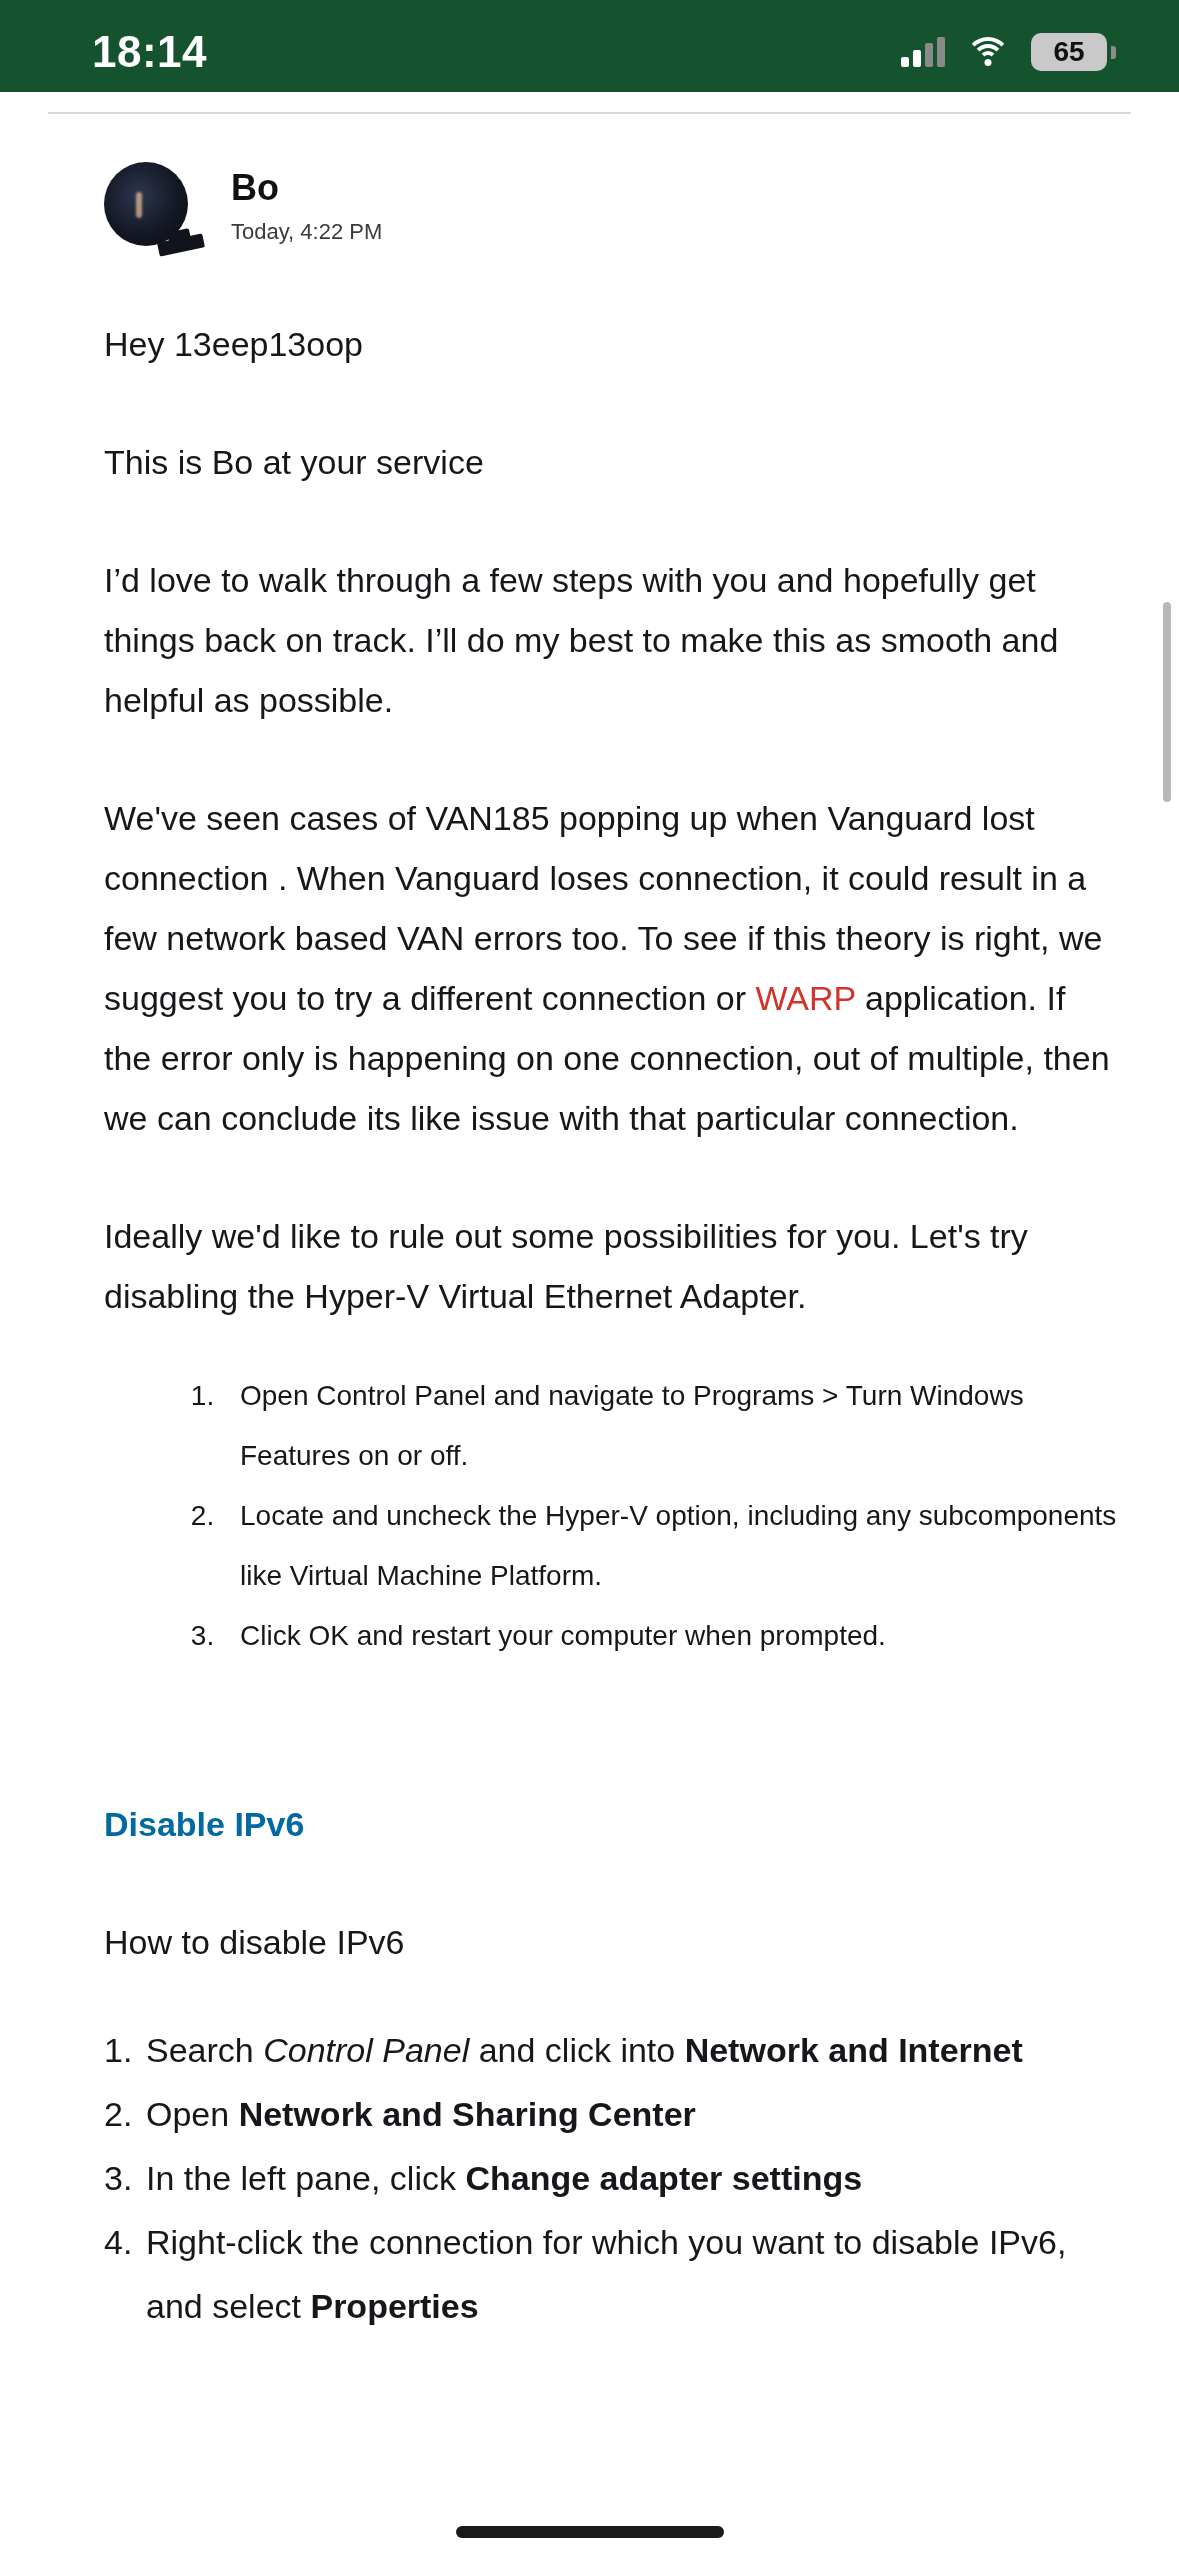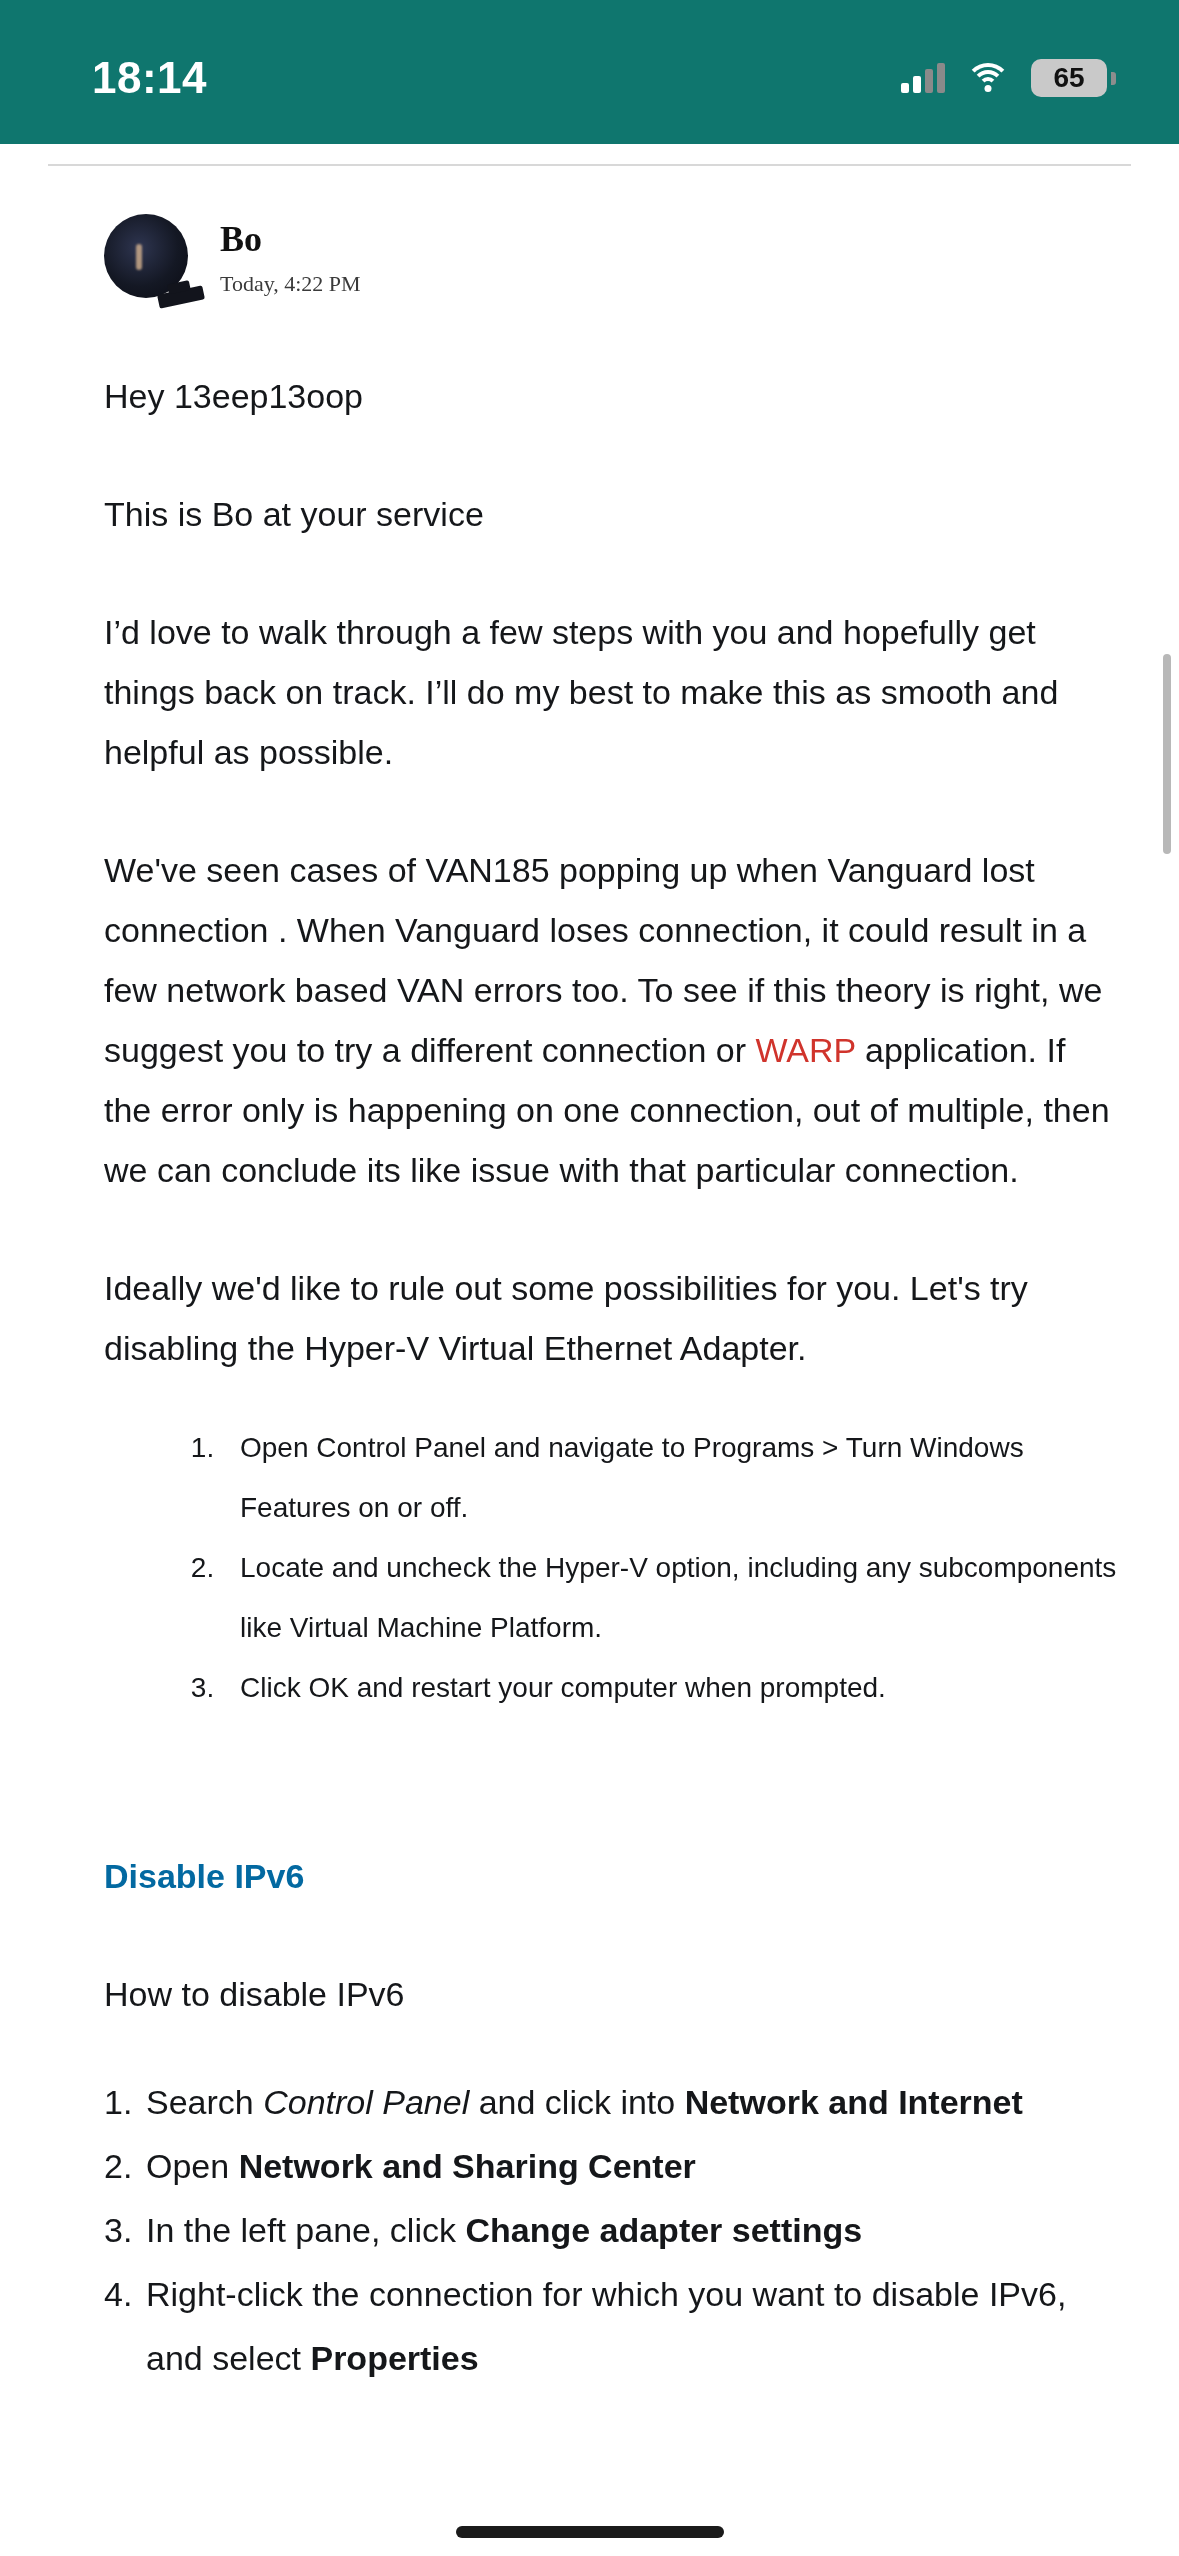--- a/index.html
+++ b/index.html
@@ -11,22 +11,22 @@
     width: 1179px;
     height: 2556px;
     overflow: hidden;
     font-family: "Liberation Sans", sans-serif;
     color: #1a1a1a;
     position: relative;
   }
 
   
   .status-bar {
-    height: 144px;
-    background: #0f766e;
+    height: 92px;
+    background: #14532d;
     display: flex;
     align-items: center;
     justify-content: space-between;
     padding: 12px 72px 0 92px;
     box-sizing: border-box;
     position: relative;
   }
   .status-time {
     color: #ffffff;
     font-size: 44px;
@@ -161,23 +161,22 @@
     content: "";
     position: absolute;
     width: 22px;
     height: 10px;
     background: #12141c;
     left: 12px;
     top: -8px;
     border-radius: 2px;
   }
   .sender-meta {
-    margin-left: 32px;
+    margin-left: 43px;
     padding-top: 4px;
-    font-family: Liberation Serif, serif;
   }
   .sender-name {
     font-size: 36px;
     font-weight: bold;
     color: #111111;
     line-height: 1.2;
   }
   .sender-time {
     font-size: 22px;
     color: #3a3a3a;

